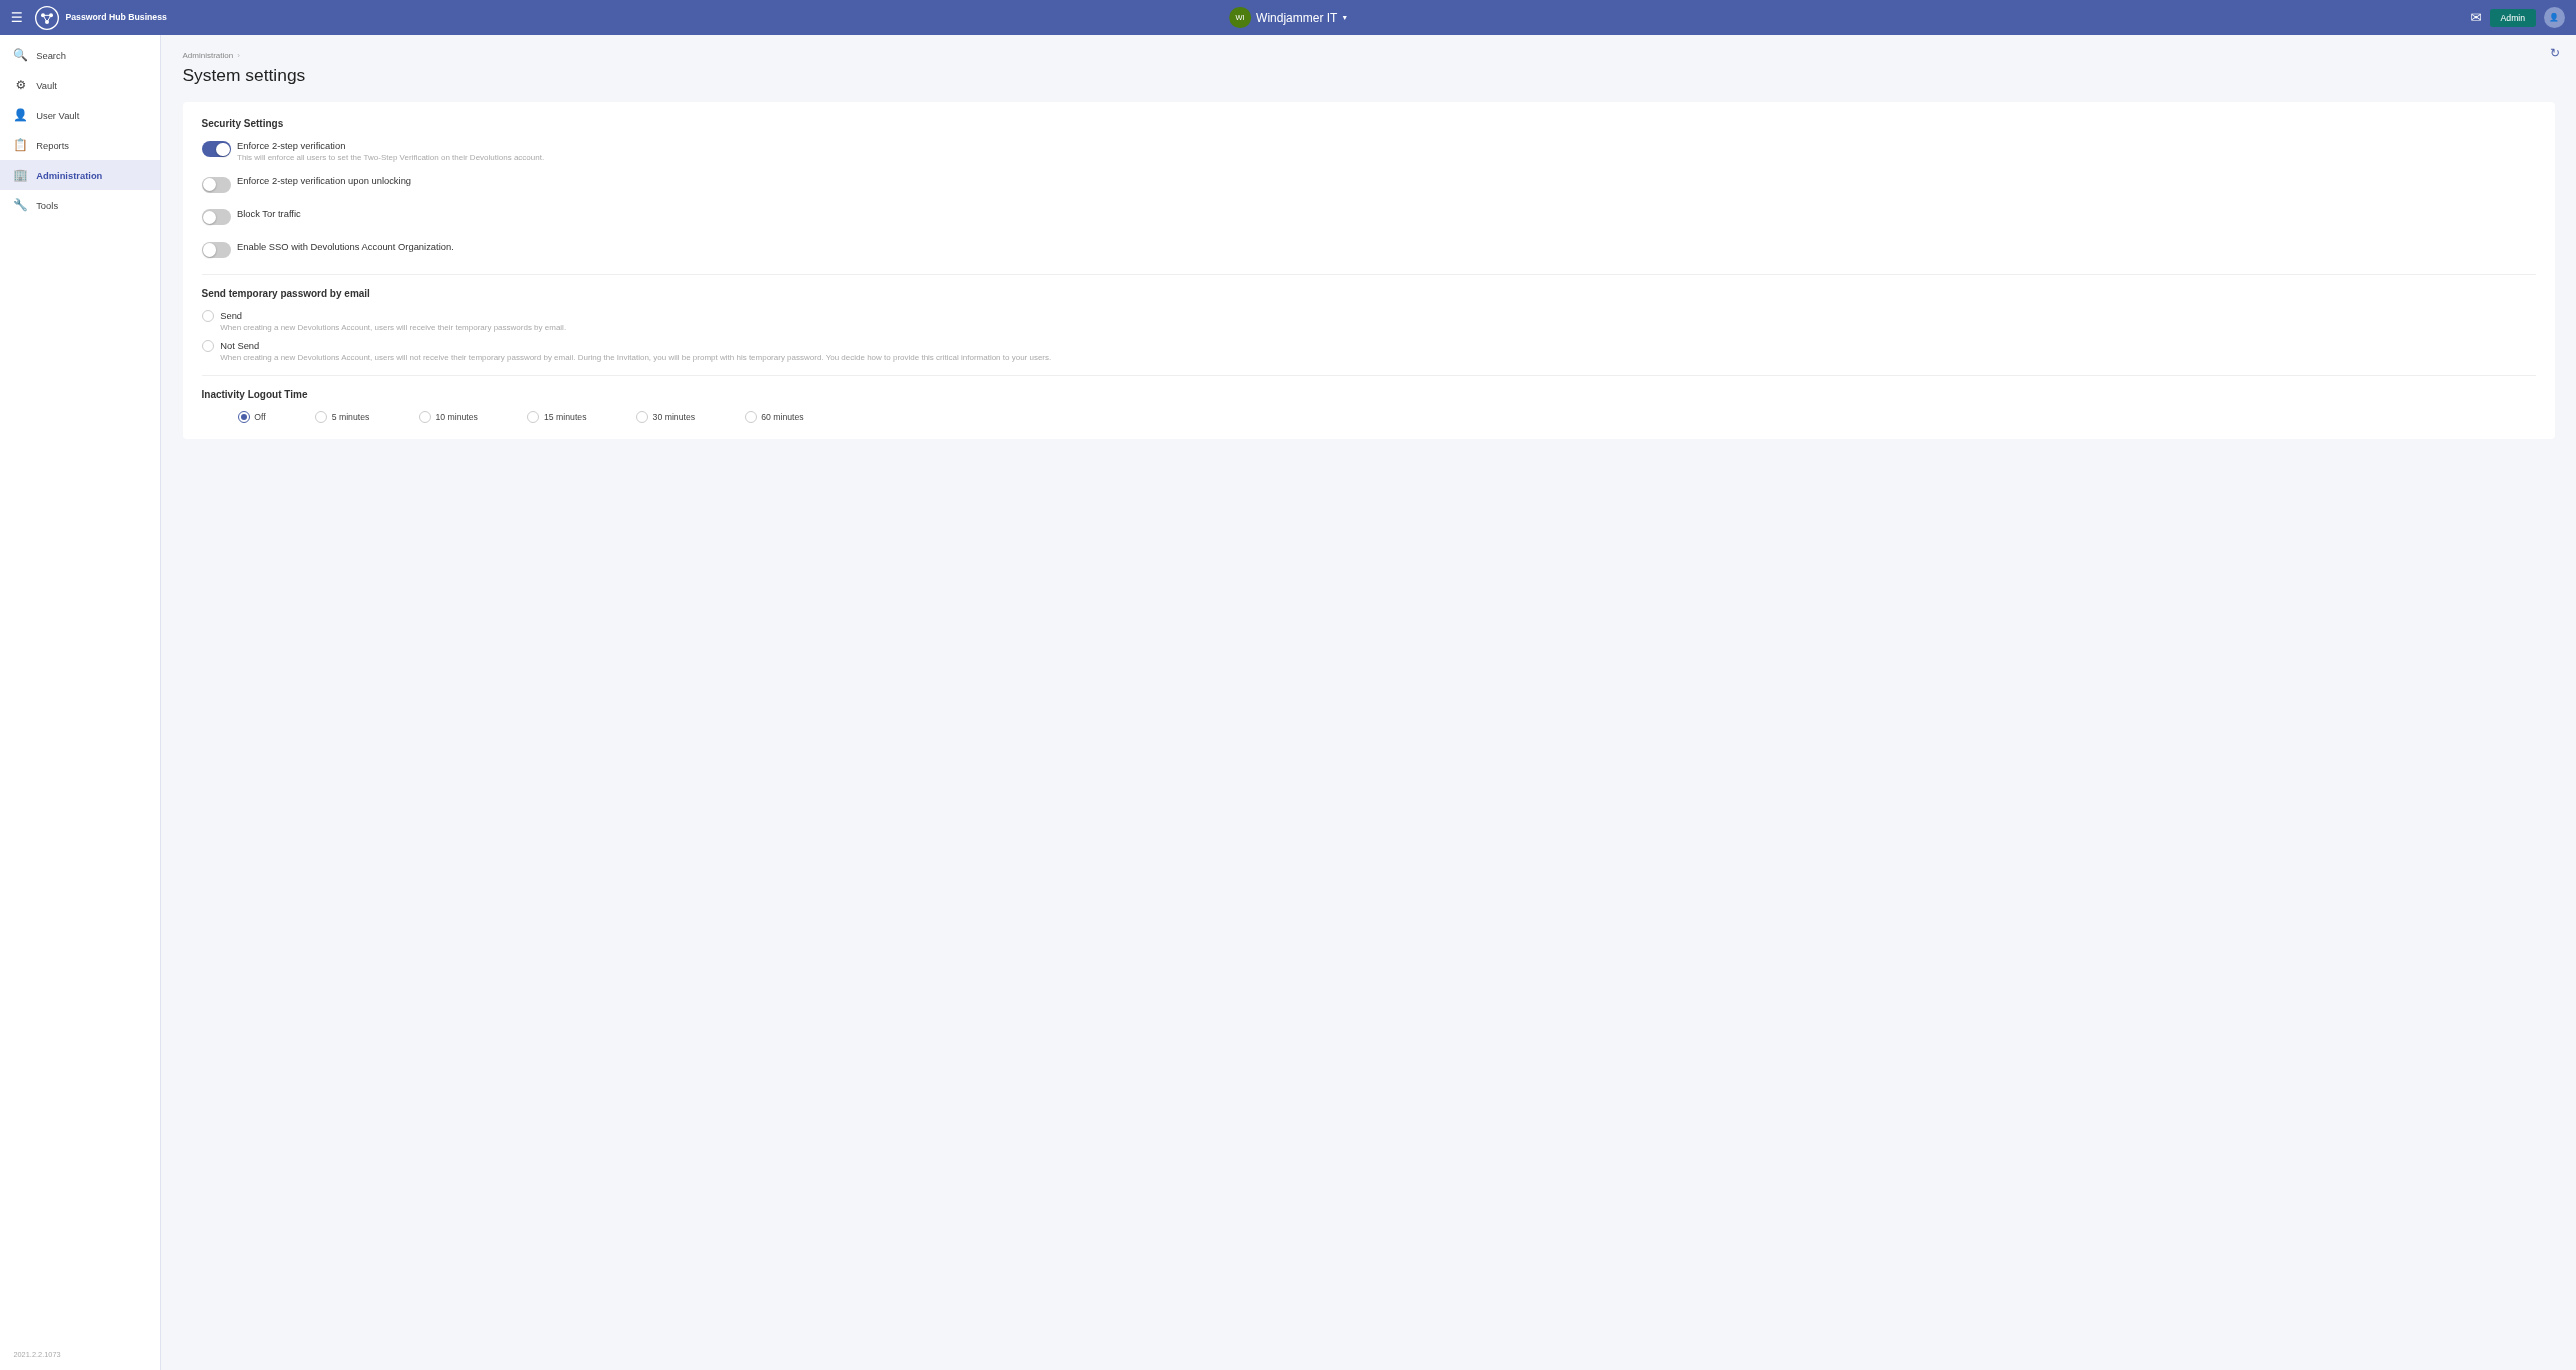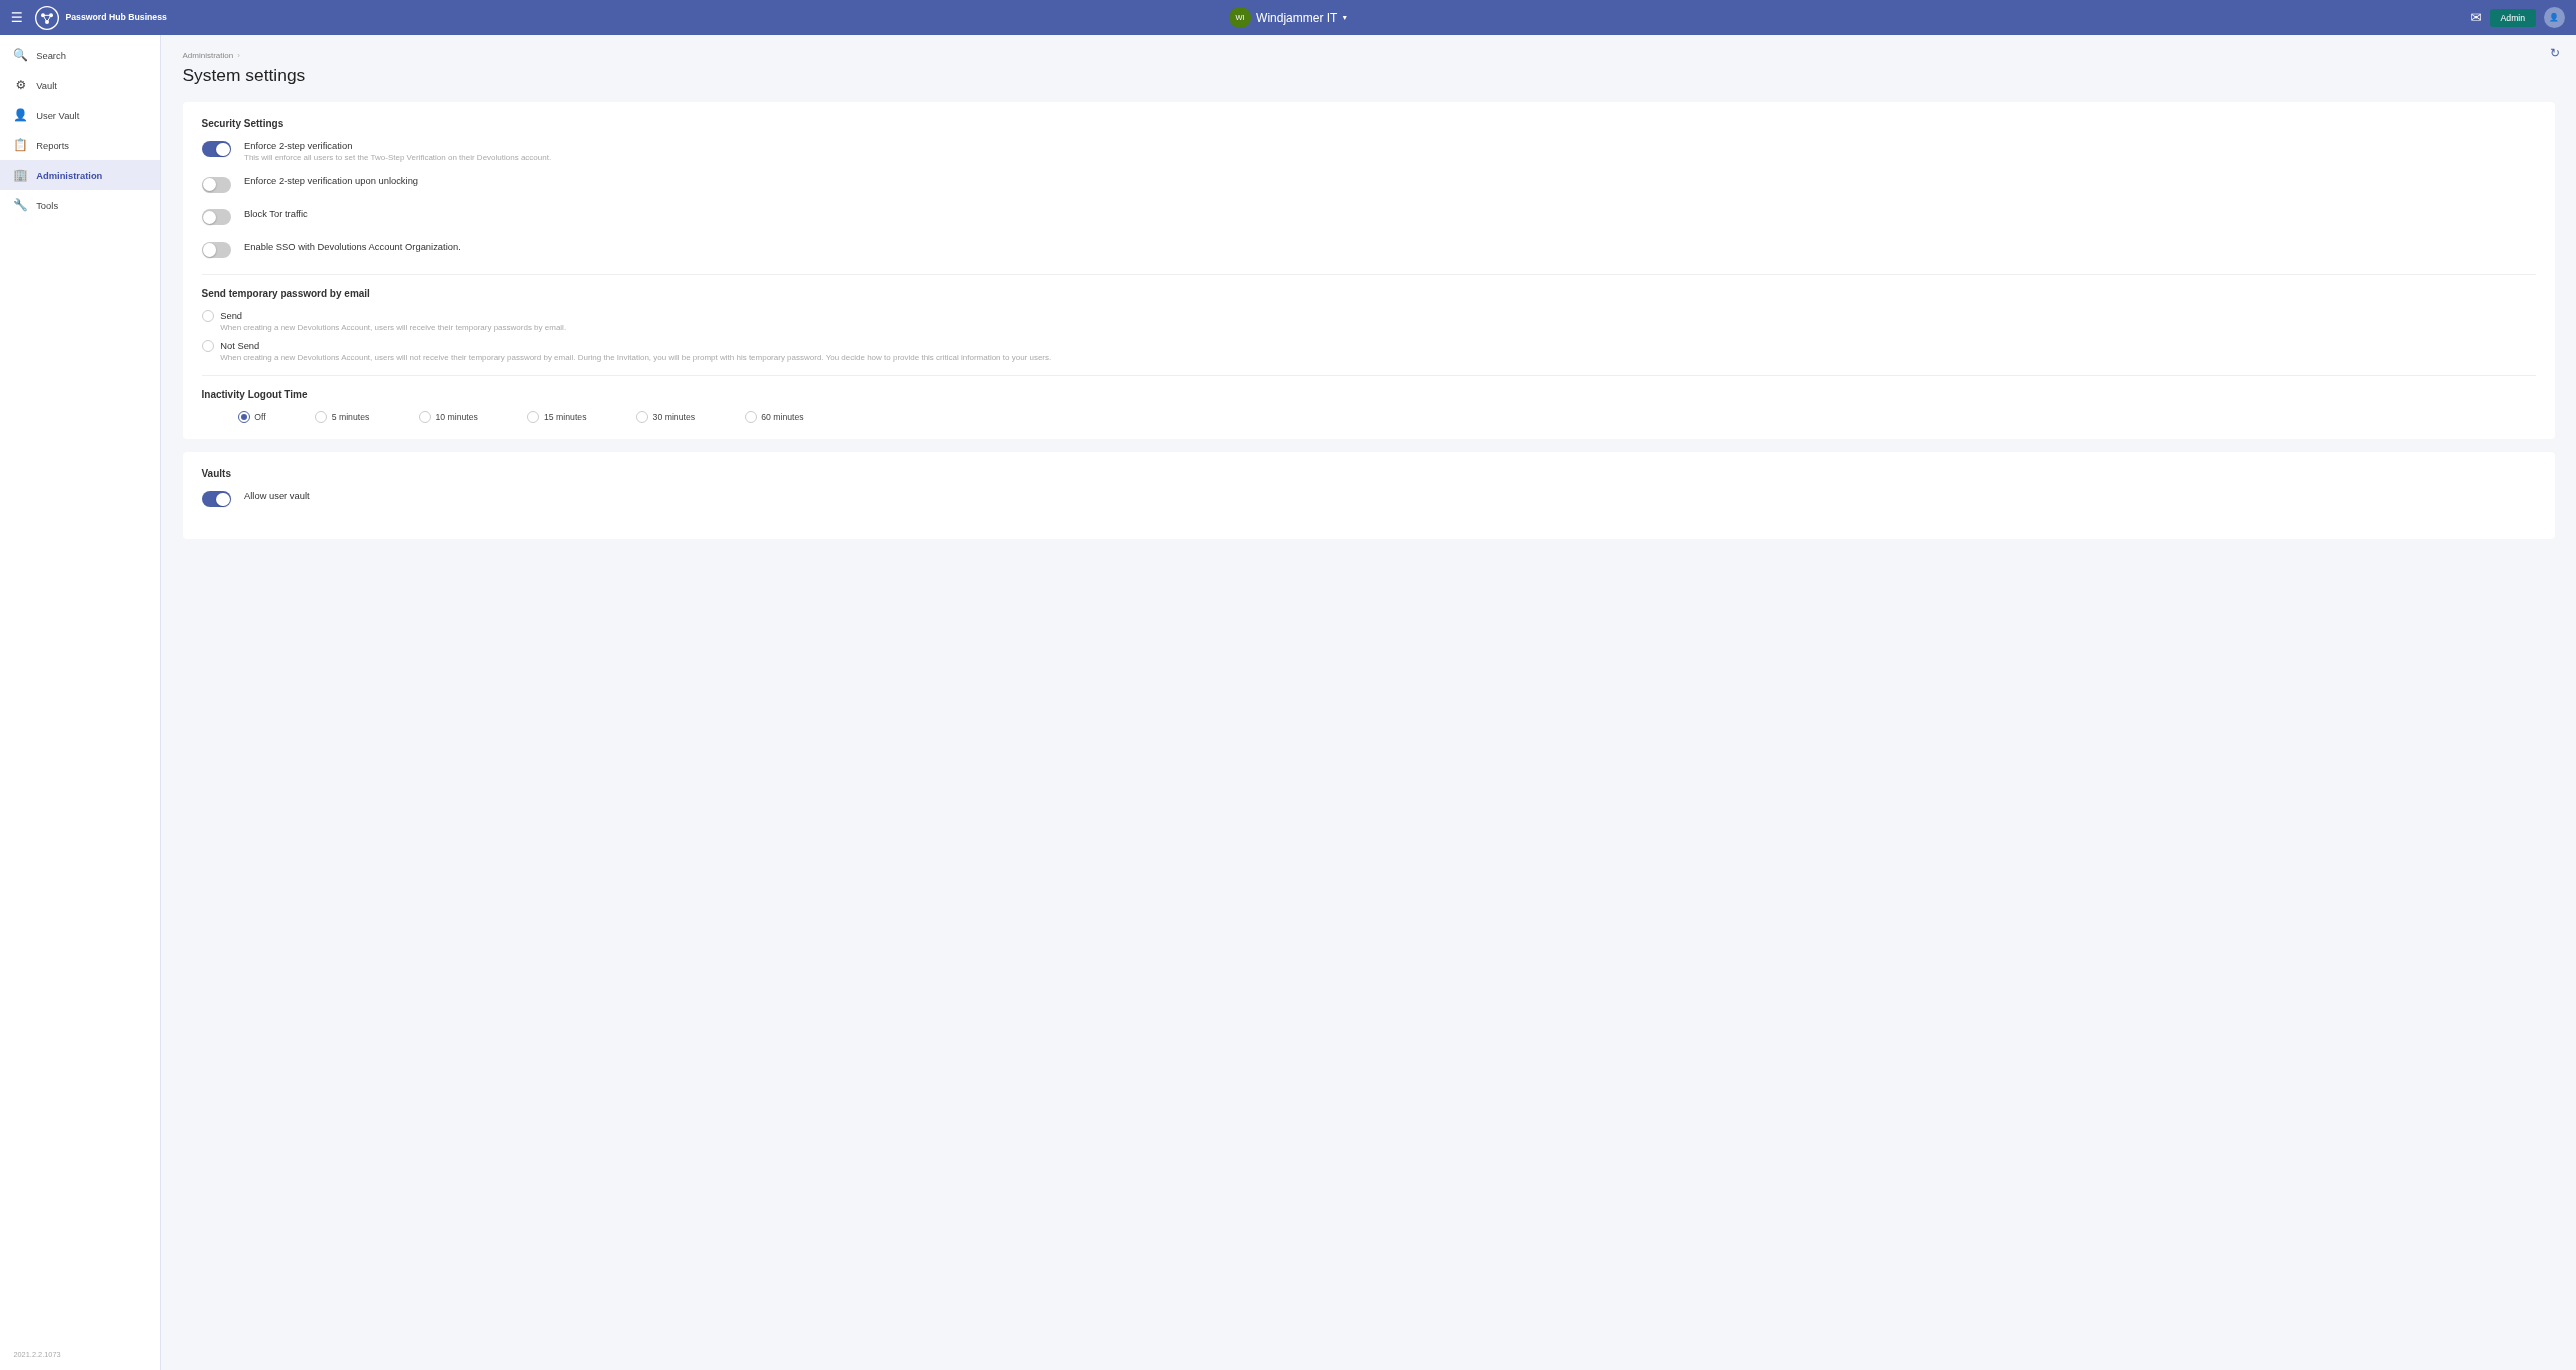--- a/index.html
+++ b/index.html
@@ -69,21 +69,21 @@
     .breadcrumb-sep { font-size: 8px; color: #bbb; }
     .page-title { font-size: 17.4px; font-weight: 400; color: #222; margin-bottom: 16px; }
 
     .refresh-btn { position: fixed; top: 46px; right: 16px; background: none; border: none; cursor: pointer; font-size: 12px; color: #4a5fa8; }
 
     .section-title { font-size: 10px; font-weight: 600; color: #333; margin-bottom: 10.7px; }
 
     .settings-content { background: white; border-radius: 4px; padding: 16px 19px; margin-bottom: 13.4px; }
 
     
-    .toggle-row { display: flex; align-items: flex-start; gap: 13px; margin-bottom: 13.4px; }
+    .toggle-row { display: flex; align-items: flex-start; gap: 6px; margin-bottom: 13.4px; }
     .toggle-wrap { margin-top: 1.3px; flex-shrink: 0; }
     .toggle {
       width: 29.5px;
       height: 16px;
       border-radius: 8px;
       background: #ccc;
       position: relative;
       cursor: pointer;
       transition: background 0.2s;
       display: inline-block;
@@ -305,27 +305,16 @@
     <div class="radio-input "></div>
     <span class="inactivity-label">30 minutes</span>
   </div>
           <div class="inactivity-option">
     <div class="radio-input "></div>
     <span class="inactivity-label">60 minutes</span>
   </div>
         </div>
     </div>
 
-    <div class="settings-content vaults-section">
-      <div class="section-title">Vaults</div>
-      <div id="vaults-toggles">
-          <div class="toggle-row">
-    <div class="toggle-wrap">
-      <div class="toggle on"></div>
-    </div>
-    <div class="toggle-label">Allow user vault</div>
-  </div>
-        </div>
-    </div>
 
   </div>
 </div>
 
 
 </body></html>

